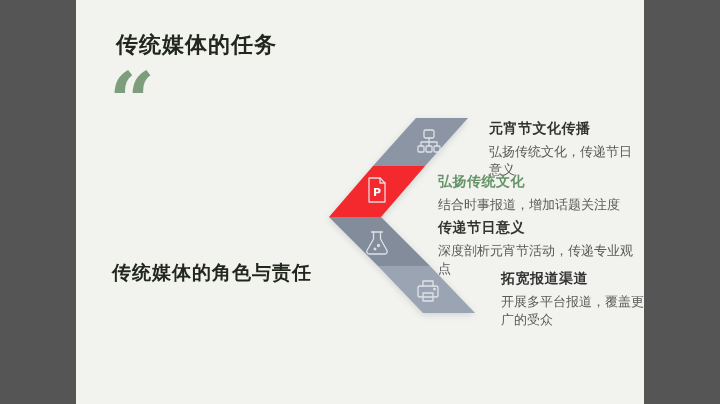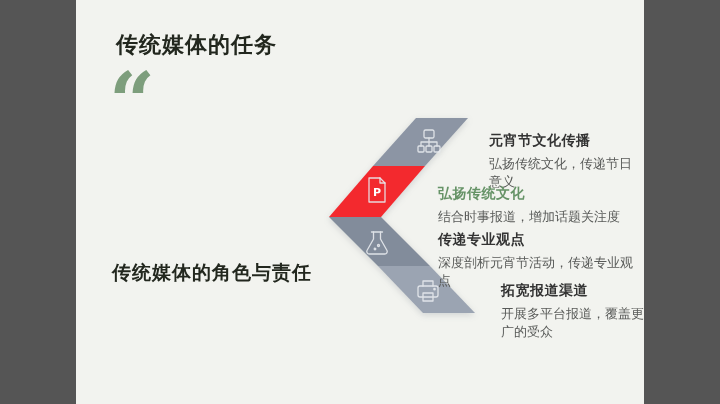--- a/index.html
+++ b/index.html
@@ -49,21 +49,20 @@
   .icon-letter{
     fill:#ffffff;stroke:none;
     font-family:"DejaVu Sans","Liberation Sans",sans-serif;
     font-size:11px;font-weight:bold;
   }
   .list-item{position:absolute;}
   .item-title{
     font-size:14px;font-weight:bold;
     color:var(--item-title,#333333);
     letter-spacing:0.5px;
-    margin-top:12px;
   }
   .item-title.highlight{color:var(--green-accent,#669367);}
   .item-desc{
     margin-top:5px;
     font-size:13px;
     color:var(--item-desc,#585a58);
   }
   .pos-item-1{left:413px;top:120px;}
   .pos-item-2{left:362px;top:173px;}
   .pos-item-3{left:362px;top:219px;}
@@ -120,21 +119,21 @@
     <div class="item-title">元宵节文化传播</div>
     <div class="item-desc">弘扬传统文化，传递节日意义</div>
   </div>
 
   <div class="list-item pos-item-2">
     <div class="item-title highlight">弘扬传统文化</div>
     <div class="item-desc">结合时事报道，增加话题关注度</div>
   </div>
 
   <div class="list-item pos-item-3">
-    <div class="item-title">传递专业观点</div>
+    <div class="item-title">传递节日意义</div>
     <div class="item-desc">深度剖析元宵节活动，传递专业观点</div>
   </div>
 
   <div class="list-item pos-item-4">
     <div class="item-title">拓宽报道渠道</div>
     <div class="item-desc">开展多平台报道，覆盖更广的受众</div>
   </div>
 
 </div>
 

